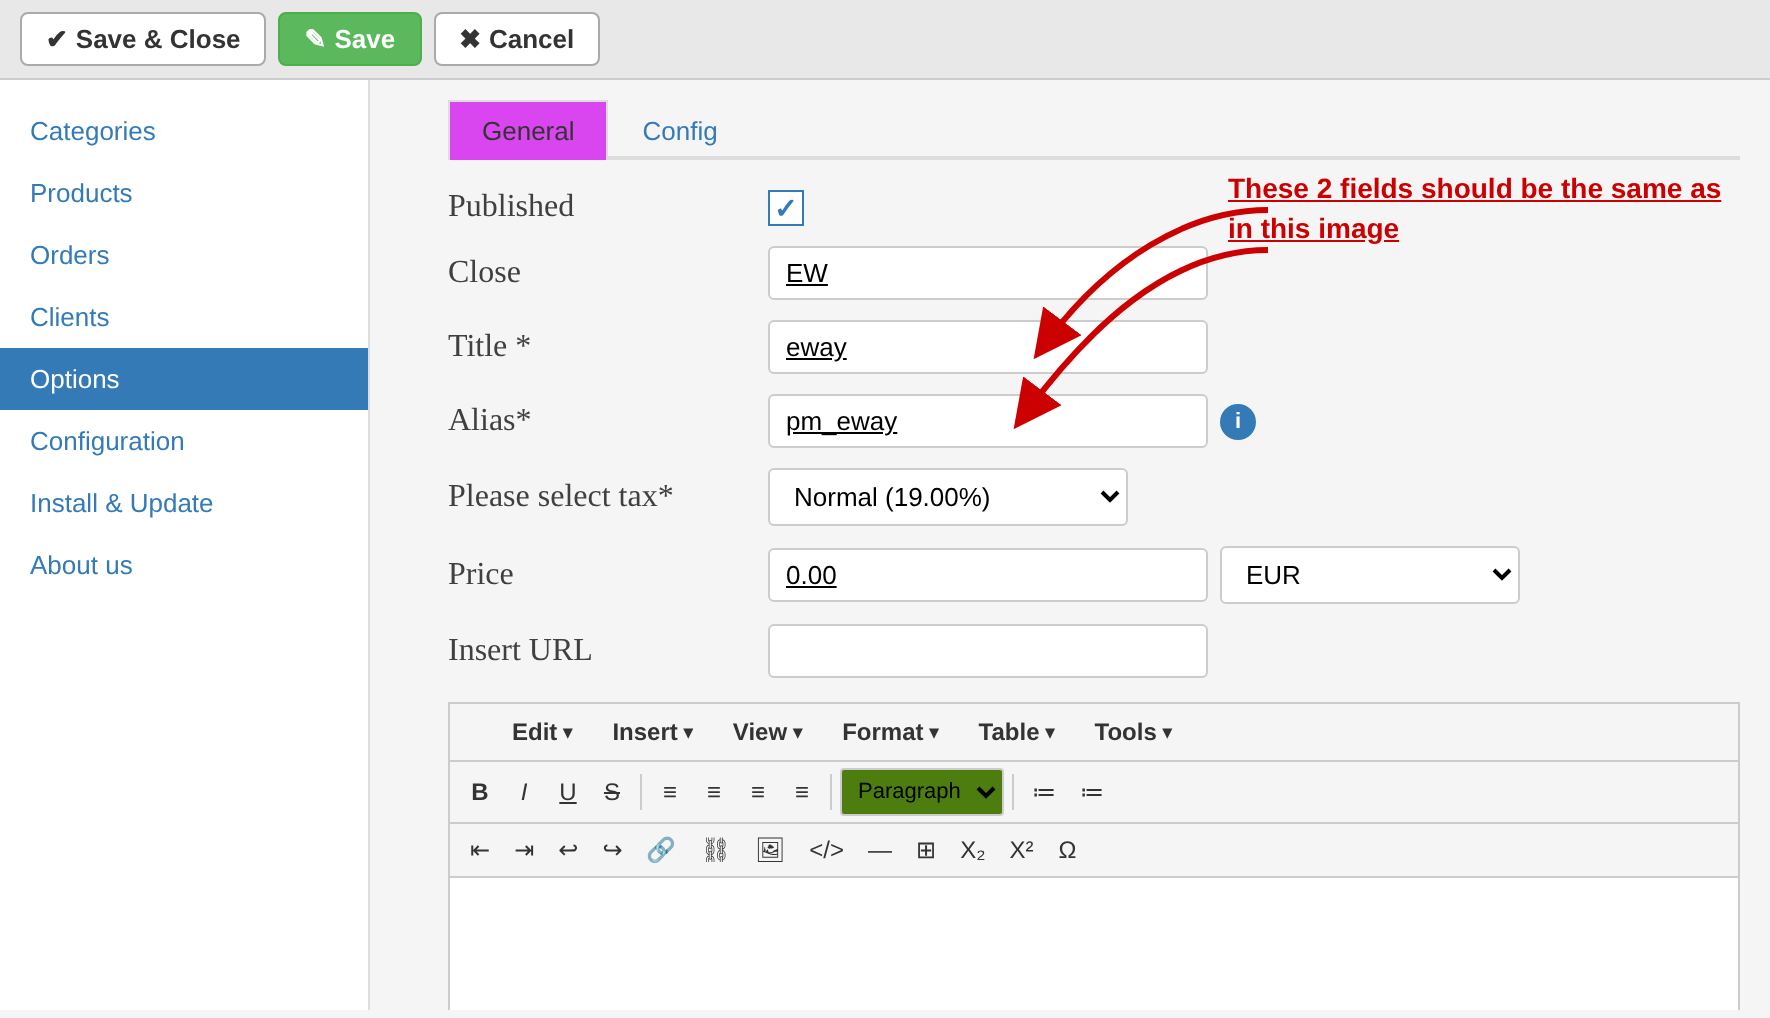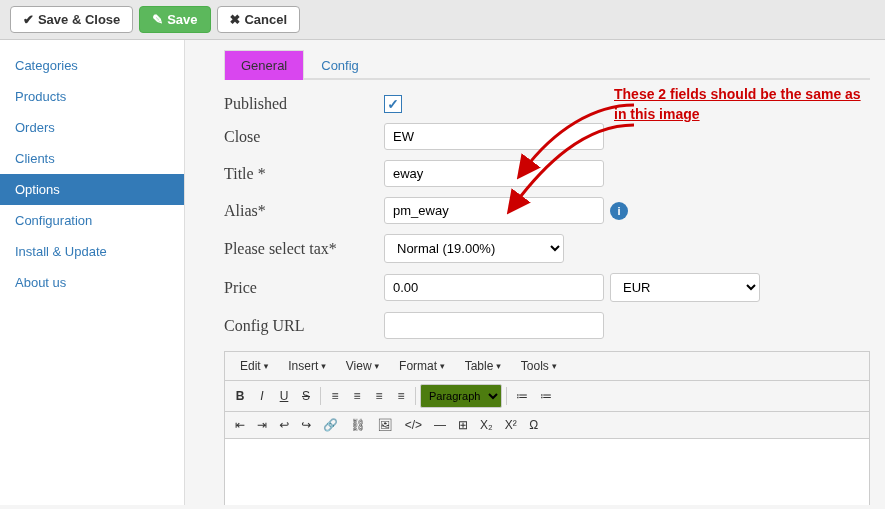--- a/index.html
+++ b/index.html
@@ -86,21 +86,21 @@
     }
     .form-field { flex: 1; display: flex; align-items: center; gap: 6px; }
 
     input[type="text"] {
       width: 220px;
       padding: 5px 8px;
       border: 1px solid #ccc;
       border-radius: 3px;
       font-size: 13px;
     }
-    input[type="text"].wide { width: 220px; }
+    input[type="text"].wide { width: 220px; text-decoration: underline; }
 
     .checkbox-wrap {
       width: 18px; height: 18px;
       border: 1px solid #337ab7;
       background: #fff;
       display: flex; align-items: center; justify-content: center;
       cursor: pointer;
     }
     .checkbox-wrap .check { color: #337ab7; font-size: 14px; font-weight: bold; }
 
@@ -126,21 +126,22 @@
     }
 
     
     .editor-section { margin-top: 12px; }
     .editor-menu {
       display: flex;
       gap: 0;
       border: 1px solid #ccc;
       border-bottom: none;
       background: #f5f5f5;
-      padding: 3px 5px;
+      padding: 3px 21px;
+      font-weight: bold;
     }
     .editor-menu-item {
       padding: 4px 10px;
       cursor: pointer;
       font-size: 12px;
       color: #333;
       display: flex; align-items: center; gap: 3px;
     }
     .editor-menu-item .chevron { font-size: 9px; }
 
@@ -320,21 +321,21 @@
         <div class="form-label">Price</div>
         <div class="form-field">
           <input type="text" class="wide" value="0.00" style="">
           <select class="currency-select">
             <option>EUR</option>
           </select>
         </div>
       </div>
 
       <div class="form-row">
-        <div class="form-label">Config URL</div>
+        <div class="form-label">Insert URL</div>
         <div class="form-field">
           <input type="text" class="wide" style="">
         </div>
       </div>
 
     </div>
 
     <div class="editor-section">
 
       <div class="editor-menu">

